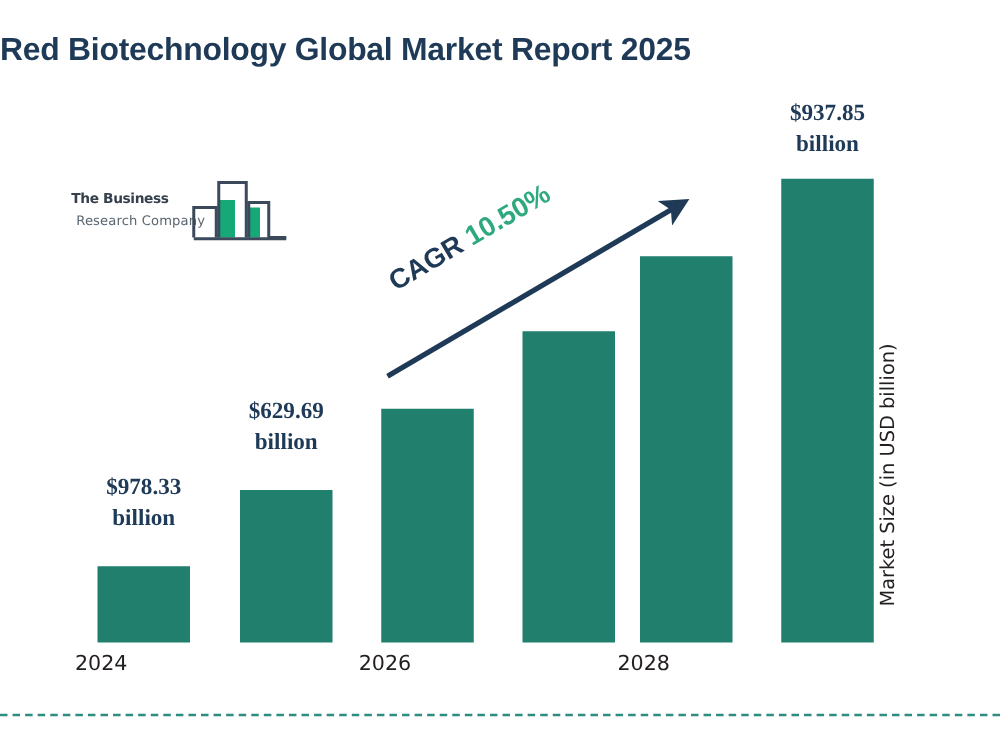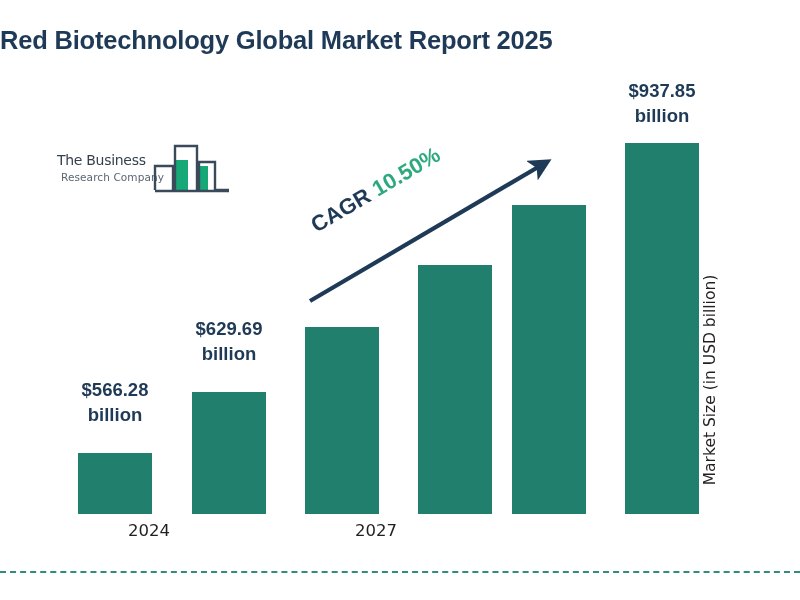--- a/index.html
+++ b/index.html
@@ -37,25 +37,26 @@
     position: absolute;
     left: 55px;
     top: 140px;
     width: 175px;
     height: 60px;
   }
   #logo-text-1 {
     position: absolute;
     left: 2px;
     top: 12px;
-    font-size: 14px;
+    font-size: 11px;
     color: #35404d;
     font-family: "DejaVu Sans", sans-serif;
     letter-spacing: -0.3px;
     white-space: nowrap;
+    font-weight: bold;
   }
   #logo-text-2 {
     position: absolute;
     left: 6px;
     top: 31px;
     font-size: 10.5px;
     color: #5a6670;
     font-family: "DejaVu Sans", sans-serif;
     letter-spacing: 0.1px;
     white-space: nowrap;
@@ -75,33 +76,34 @@
     height: 600px;
   }
   .bar {
     position: absolute;
     background: #217f6e;
   }
   .x-tick {
     position: absolute;
     top: 521px;
     width: 110px;
-    text-align: right;
+    text-align: left;
     font-size: 16.5px;
     color: #231f20;
     font-family: "DejaVu Sans", sans-serif;
   }
   .value-label {
     position: absolute;
     width: 150px;
     text-align: center;
     font-size: 18.5px;
     font-weight: bold;
     color: #1f3a57;
     line-height: 1.35;
+    font-family: Liberation Serif, serif;
   }
 
   
   #y-axis-title {
     position: absolute;
     left: 701px;
     top: 250px;
     width: 260px;
     transform-origin: 0 0;
     transform: rotate(-90deg) translate(-260px, 0);
@@ -167,34 +169,35 @@
   <div id="plot">
 
     <div class="bar" style="left:78px;  top:453px; width:74px; height:61px;"></div>
     <div class="bar" style="left:192px; top:392px; width:74px; height:122px;"></div>
     <div class="bar" style="left:305px; top:327px; width:74px; height:187px;"></div>
     <div class="bar" style="left:418px; top:265px; width:74px; height:249px;"></div>
     <div class="bar" style="left:512px; top:205px; width:74px; height:309px;"></div>
     <div class="bar" style="left:625px; top:143px; width:74px; height:371px;"></div>
 
     <div class="value-label" style="left:40px; top:378px;">
-      <div>$566.28</div>
+      <div>$978.33</div>
       <div>billion</div>
     </div>
     <div class="value-label" style="left:154px; top:317px;text-align:center;">
       <div>$629.69</div>
       <div>billion</div>
     </div>
     <div class="value-label" style="left:587px; top:79px;">
       <div>$937.85</div>
       <div>billion</div>
     </div>
 
     <div class="x-tick" style="left:60px;">2024</div>
-    <div class="x-tick" style="left:287px;">2027</div>
+    <div class="x-tick" style="left:287px;">2026</div>
+    <div class="x-tick" style="left:494px;">2028</div>
 
     <div id="y-axis-title">Market Size (in USD billion)</div>
 
     <svg id="cagr-arrow" viewBox="0 0 800 600">
       <defs>
         <marker id="ahead" markerWidth="5.4" markerHeight="5.4" refX="3.6" refY="2.7" orient="auto">
           <path d="M0,0 L5.4,2.7 L0,5.4 L1.3,2.7 z" fill="#1f3a57"></path>
         </marker>
       </defs>
       <line x1="310" y1="301" x2="545" y2="163" stroke="#1f3a57" stroke-width="4.2" marker-end="url(#ahead)"></line>

